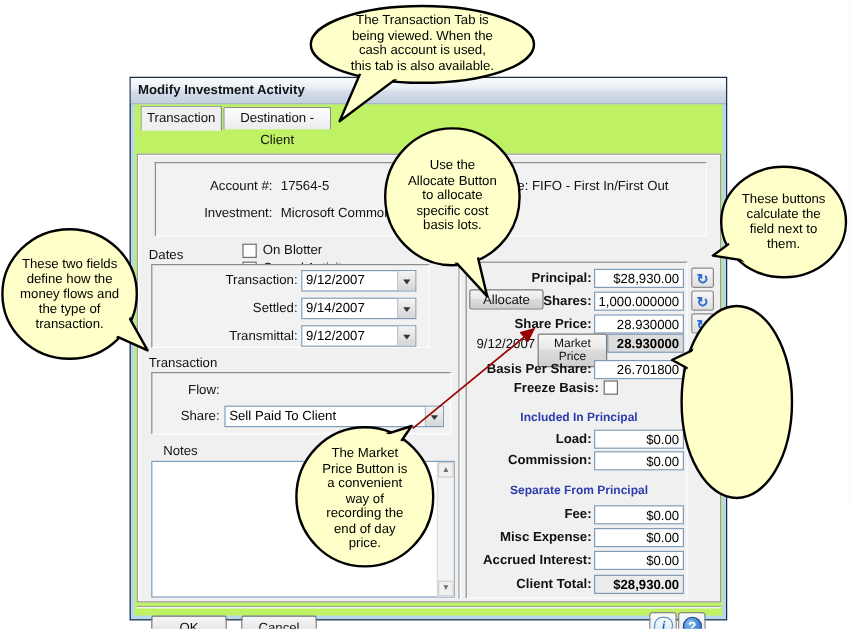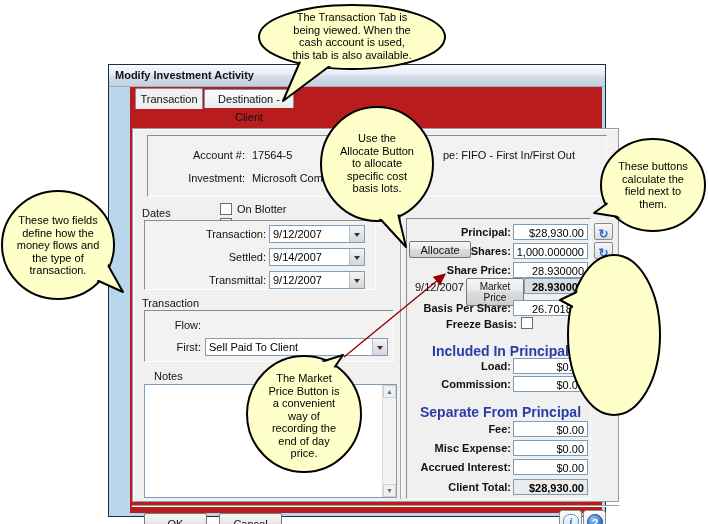--- a/index.html
+++ b/index.html
@@ -7,21 +7,21 @@
               font-family:"Liberation Sans", sans-serif; }
   #canvas { position:relative; width:708px; height:524px; background:#fff; }
 
   
   .dialog { position:absolute; left:108px; top:64px; width:498px; height:453px;
             background:#b9d7ec; border:1px solid #1b2d40; }
   .titlebar { position:absolute; left:0; top:0; right:0; height:22px;
               background:linear-gradient(180deg,#fafcfe 0%,#e9eef5 40%,#d4dde9 55%,#c3d0e0 100%);
               border-bottom:1px solid #9fb0c4; }
   .titlebar .title { position:absolute; left:6px; top:4px; font-size:11px; font-weight:bold; color:#101418; }
-  .client { position:absolute; left:3px; right:3px; top:22px; bottom:3px; background:#b91c1c;margin-left:18px; }
+  .client { position:absolute; left:3px; right:3px; top:22px; bottom:3px; background:#bef264; }
 
   
   .tab { position:absolute; height:19px; line-height:18px; text-align:center; font-size:11px; color:#111;
          background:linear-gradient(#fdfdfd,#ebebeb); border:1px solid #8a8d96; border-bottom:none;
          border-radius:2px 2px 0 0; z-index:3; }
   .tab.active { height:21px; line-height:20px; background:#f0f0f0; }
 
   .tabpage { position:absolute; left:2px; top:41px; width:487px; height:374px; background:#f0f0f0;
              border:1px solid #9b9b9f; box-shadow:inset 1px 1px 0 #ffffff; z-index:2; }
 
@@ -35,21 +35,21 @@
   .field.ro { background:#dcdcdc; font-weight:bold; }
   .field.total { background:#ececec; font-weight:bold; }
   .combo { position:absolute; background:#fff; border:1px solid #7f9db9; height:18px; font-size:11px; }
   .combo .val { position:absolute; left:3px; top:2px; white-space:nowrap; overflow:hidden; right:17px; }
   .combo .btn { position:absolute; right:0; top:0; bottom:0; width:15px;
                 background:linear-gradient(#f4f4f4,#d6d6d6); border-left:1px solid #aebfd0; }
   .tri { position:absolute; left:4px; top:7px; width:0; height:0;
          border-left:3px solid transparent; border-right:3px solid transparent; border-top:4px solid #333; }
   .checkbox { position:absolute; width:12px; height:12px; background:#fff; border:1px solid #6d6d6d; }
   .cbl { position:absolute; font-size:11px; color:#111; white-space:nowrap; }
-  .bluehdr { position:absolute; font-size:14px; font-weight:bold; color:#2b3cab; text-align:center; }
+  .bluehdr { position:absolute; font-size:10px; font-weight:bold; color:#2b3cab; text-align:center; }
   .mlabel { position:absolute; width:100px; text-align:right; font-size:11px; font-weight:bold; color:#111; }
 
   .pushbtn { position:absolute; background:linear-gradient(#f6f6f6,#e9e9e9 45%,#dcdcdc 50%,#cfcfcf);
              border:1px solid #7a7a7a; border-radius:2px; font-size:11px; color:#111; text-align:center;
              font-family:"Liberation Sans", sans-serif; }
   .calcbtn { position:absolute; width:19px; height:17px; background:linear-gradient(#f7f7f7,#dfdfdf);
              border:1px solid #8a8a8a; border-radius:2px; text-align:center; }
   .calcbtn span { font-size:12px; font-weight:bold; color:#2a6bcd; line-height:15px; }
 
   .notesbox { position:absolute; background:#fff; border:1px solid #7f9db9; }
@@ -130,21 +130,21 @@
             <span class="val">9/12/2007</span>
             <span class="btn">
                 <span class="tri"></span>
               </span>
           </div>
         </div>
 
         <span class="lbl" style="left:9px; top:168px;">Transaction</span>
         <div class="sunken" style="left:11px; top:181px; width:250px; height:52px;">
           <span class="lbl" style="left:4px; top:8px; width:52px; text-align:right;">Flow:</span>
-          <span class="lbl" style="left:4px; top:30px; width:52px; text-align:right;">First:</span>
+          <span class="lbl" style="left:4px; top:30px; width:52px; text-align:right;">Share:</span>
           <div class="combo" style="left:60px; top:27px; width:183px;">
             <span class="val">Sell Paid To Client</span>
             <span class="btn">
                 <span class="tri"></span>
               </span>
           </div>
         </div>
 
         <span class="lbl" style="left:9px; top:241px;padding-left:12px;">Notes</span>
         <div class="notesbox" style="left:11px; top:255px; width:253px; height:114px;">

